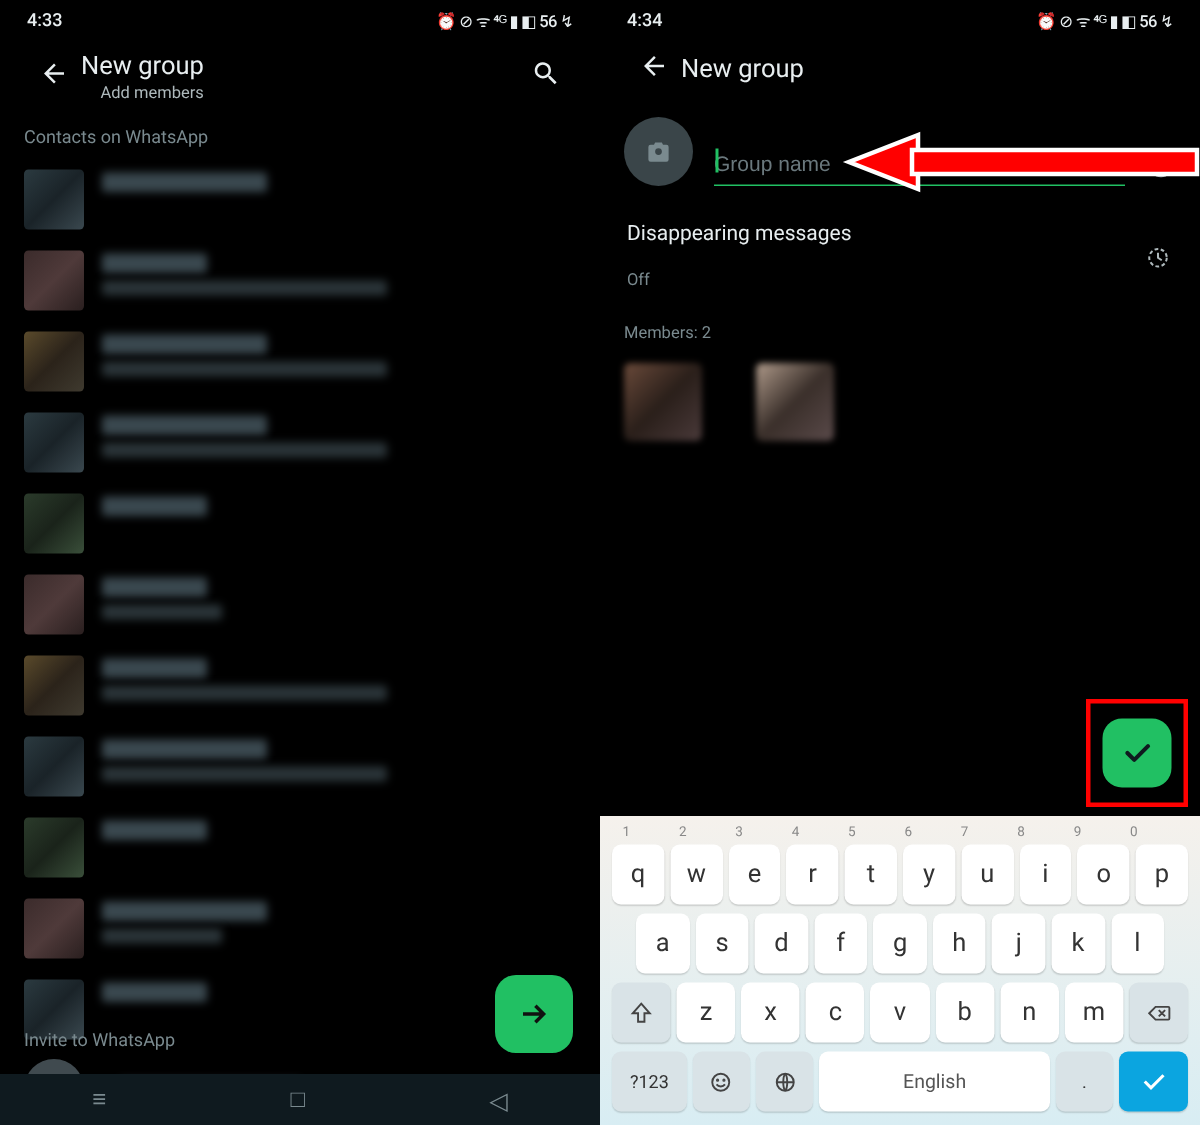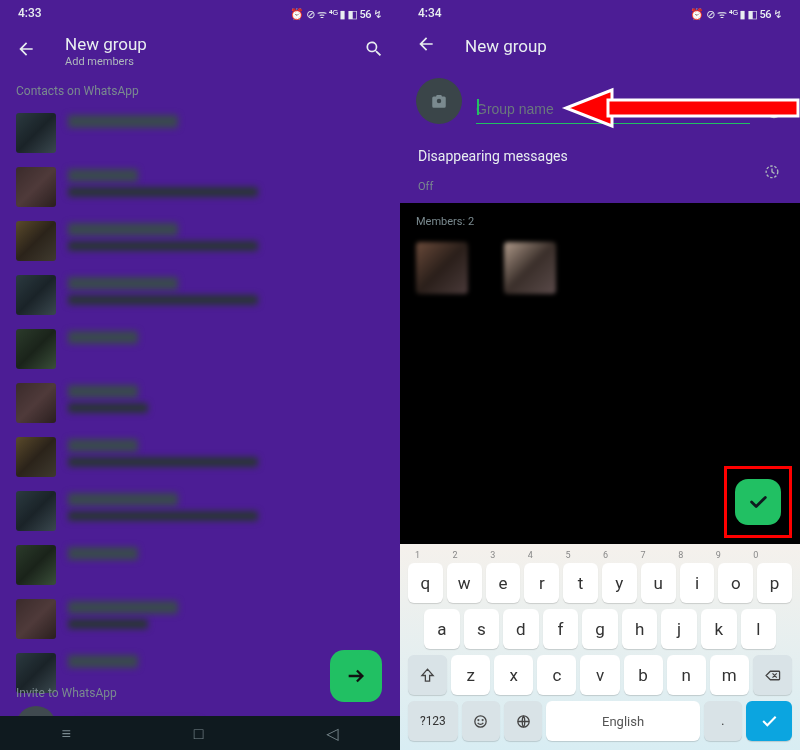--- a/index.html
+++ b/index.html
@@ -7,42 +7,43 @@
     width: 800px;
     height: 750px;
     background: #e8e8e8;
     font-family: -apple-system, Roboto, Arial, sans-serif;
     display: flex;
     overflow: hidden;
   }
   .phone {
     width: 400px;
     height: 750px;
-    background: #4c1d95;
+    background: #000000;
     color: #e8eef0;
     position: relative;
     display: flex;
     flex-direction: column;
     overflow: hidden;
   }
   .statusbar {
     height: 24px;
     display: flex;
     justify-content: space-between;
     align-items: center;
     padding: 2px 18px 0;
     font-size: 12px;
     font-weight: 500;
   }
   .status-icons { display: flex; gap: 3px; align-items: center; font-size: 11px; letter-spacing: -0.5px; }
   .header {
     display: flex;
     align-items: center;
-    padding: 10px 16px 12px;
-    gap: 29px;
+    padding: 10px 26px 12px;
+    gap: 8px;
+    text-align: right;
   }
   .back-arrow svg { width: 20px; height: 20px; fill: #e8eef0; }
   .header-titles .title { font-size: 17px; }
   .header-titles .subtitle { font-size: 11px; color: #aeb9bc; margin-top: 1px; }
   .header-search { margin-left: auto; }
   .header-search svg { width: 20px; height: 20px; fill: #e8eef0; }
   .section-label {
     color: #7a8a8f;
     font-size: 12px;
     padding: 4px 16px 8px;

